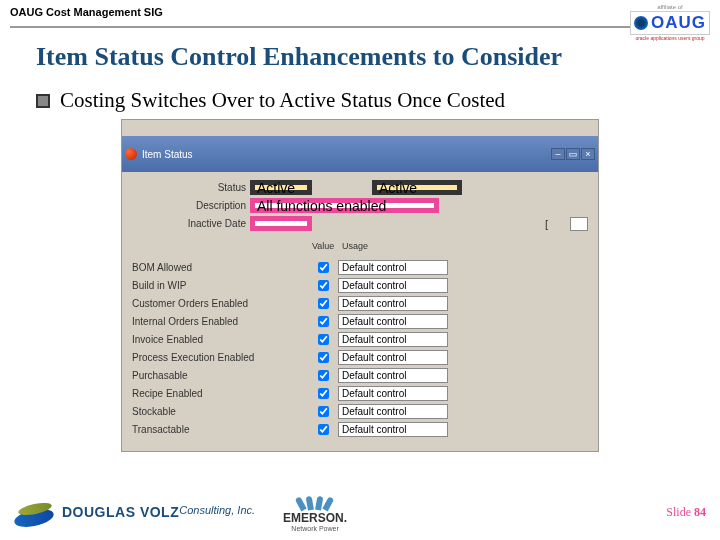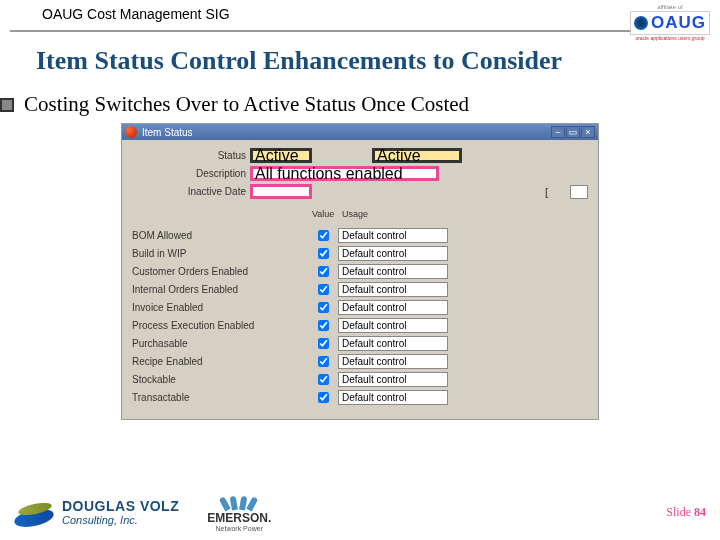--- a/index.html
+++ b/index.html
@@ -1,49 +1,49 @@
 <!DOCTYPE html>
 <html><head>
 <meta charset="utf-8">
 <style>
   * { box-sizing: border-box; margin: 0; padding: 0; }
   body { width: 720px; height: 540px; background: #fff; font-family: Arial, sans-serif; position: relative; overflow: hidden; }
   
   .header { padding: 6px 10px; }
-  .sig-title { font-size: 14px; font-weight: normal; color: #000; margin-left: 32px; }
+  .sig-title { font-size: 11px; font-weight: bold; color: #000; }
   
   .top-logo { position: absolute; top: 4px; right: 10px; }
   .oaug-logo { display: flex; flex-direction: column; align-items: center; }
   .oaug-top { font-size: 6px; color: #888; margin-bottom: 1px; }
   .oaug-box { display: flex; align-items: center; background: #fff; border: 1px solid #ccc; padding: 1px 3px; }
   .oaug-gear { width: 14px; height: 14px; background: radial-gradient(circle, #0a3d6b 30%, #1565c0 70%); border-radius: 50%; margin-right: 3px; position: relative; }
   .oaug-text { font-size: 17px; font-weight: bold; color: #1d4ed8; letter-spacing: 1px; }
   .oaug-sub { font-size: 5px; color: #c62828; text-align: center; }
   
   .divider { height: 2px; background: #999; margin: 2px 10px 0 10px; }
   
   .main-title { font-family: Georgia, 'Times New Roman', serif; font-size: 26px; color: #1a4d7a; margin: 14px 0 16px 36px; }
   
-  .bullet-line { display: flex; align-items: center; margin-bottom: 6px; }
+  .bullet-line { display: flex; align-items: center; margin-left: 36px; margin-bottom: 6px; }
   .bullet-sq { width: 14px; height: 14px; border: 2px solid #333; background: #888; margin-right: 10px; flex-shrink: 0; }
   .bullet-text { font-family: Georgia, 'Times New Roman', serif; font-size: 21px; color: #000; }
   
   .screenshot { margin: 4px auto 0 auto; width: 478px; border: 1px solid #999; background: #d6d0c4; font-family: Tahoma, sans-serif; }
-  .ss-titlebar { height: 16px; background: linear-gradient(to bottom, #6b8cc4, #4a6da8); display: flex; align-items: center; padding: 0 3px; }
+  .ss-titlebar { height: 36px; background: linear-gradient(to bottom, #6b8cc4, #4a6da8); display: flex; align-items: center; padding: 0 3px; margin-top: 16px; }
   .ss-orb { width: 12px; height: 12px; border-radius: 50%; background: radial-gradient(circle at 30% 30%, #ff6b35, #c41e00); margin-right: 5px; }
   .ss-tb-title { color: #fff; font-size: 10px; flex: 1; }
   .ss-tb-btns { display: flex; gap: 1px; }
   .ss-tb-btn { width: 14px; height: 12px; background: #5a7ab0; color: #fff; font-size: 9px; display: flex; align-items: center; justify-content: center; border: 1px solid #3d5a8a; }
   .ss-tb-btn.close { background: #5a7ab0; }
   
   .ss-body { padding: 8px 10px 12px 10px; background: #d6d0c4; }
   
   .top-row { display: flex; margin-bottom: 3px; align-items: center; }
   .top-label { width: 118px; text-align: right; font-size: 10px; color: #333; padding-right: 4px; }
-  .top-input { height: 15px; border: 3px solid #ec4899; background: #fff; font-size: 16px; padding: 0 2px; display: flex; align-items: center; }
+  .top-input { height: 15px; border: 5px solid #ec4899; background: #fff; font-size: 14px; padding: 0 2px; display: flex; align-items: center; }
   .ti-status1 { width: 62px; background: #ffe89e; border-color: #333; }
   .ti-status2 { width: 90px; margin-left: 60px; background: #ffe89e; border-color: #333; }
   .ti-desc { width: 189px; }
   .ti-inactive { width: 62px; }
   .bracket { font-size: 11px; color: #333; margin-left: auto; margin-right: 18px; }
   .small-box { width: 18px; height: 14px; border: 1px solid #888; background: #fff; margin-left: 4px; }
   
   .grid-header { display: flex; margin-top: 10px; margin-bottom: 8px; }
   .gh-spacer { width: 180px; }
   .gh-val { width: 26px; font-size: 9px; color: #333; }
@@ -54,21 +54,21 @@
   .gr-check { width: 22px; display: flex; justify-content: center; }
   .gr-check input { width: 11px; height: 11px; }
   .gr-usage { width: 110px; height: 15px; border: 1px solid #888; background: #fff; font-size: 10px; padding: 0 3px; display: flex; align-items: center; margin-left: 4px; }
   
   .footer { position: absolute; bottom: 0; left: 0; right: 0; height: 56px; display: flex; align-items: center; padding: 0 14px; }
   
   .dv-logo { display: flex; align-items: center; }
   .dv-swoosh { width: 42px; height: 32px; position: relative; margin-right: 6px; }
   .dv-swoosh::before { content: ''; position: absolute; width: 40px; height: 16px; border-radius: 50%; background: linear-gradient(to right, #1565c0, #0d47a1); top: 14px; transform: rotate(-12deg); }
   .dv-swoosh::after { content: ''; position: absolute; width: 34px; height: 10px; border-radius: 50%; background: linear-gradient(to right, #9ba83a, #7a8a2a); top: 8px; left: 4px; transform: rotate(-12deg); }
-  .dv-text { display: flex; flex-direction: column; }
+  .dv-text { display: flex; flex-direction: row; }
   .dv-name { font-size: 14px; font-weight: bold; color: #1a4d7a; letter-spacing: 0.5px; }
   .dv-sub { font-size: 11px; font-style: italic; color: #1a4d7a; }
   
   .em-logo { display: flex; flex-direction: column; align-items: center; margin-left: 28px; }
   .em-fan { width: 28px; height: 18px; position: relative; }
   .em-fan span { position: absolute; width: 6px; height: 14px; background: #4a90c2; border-radius: 3px 3px 0 0; bottom: 0; }
   .em-fan span:nth-child(1){ left: 0; transform: rotate(-28deg); transform-origin: bottom; }
   .em-fan span:nth-child(2){ left: 7px; transform: rotate(-10deg); transform-origin: bottom; }
   .em-fan span:nth-child(3){ left: 14px; transform: rotate(10deg); transform-origin: bottom; }
   .em-fan span:nth-child(4){ left: 21px; transform: rotate(28deg); transform-origin: bottom; }

